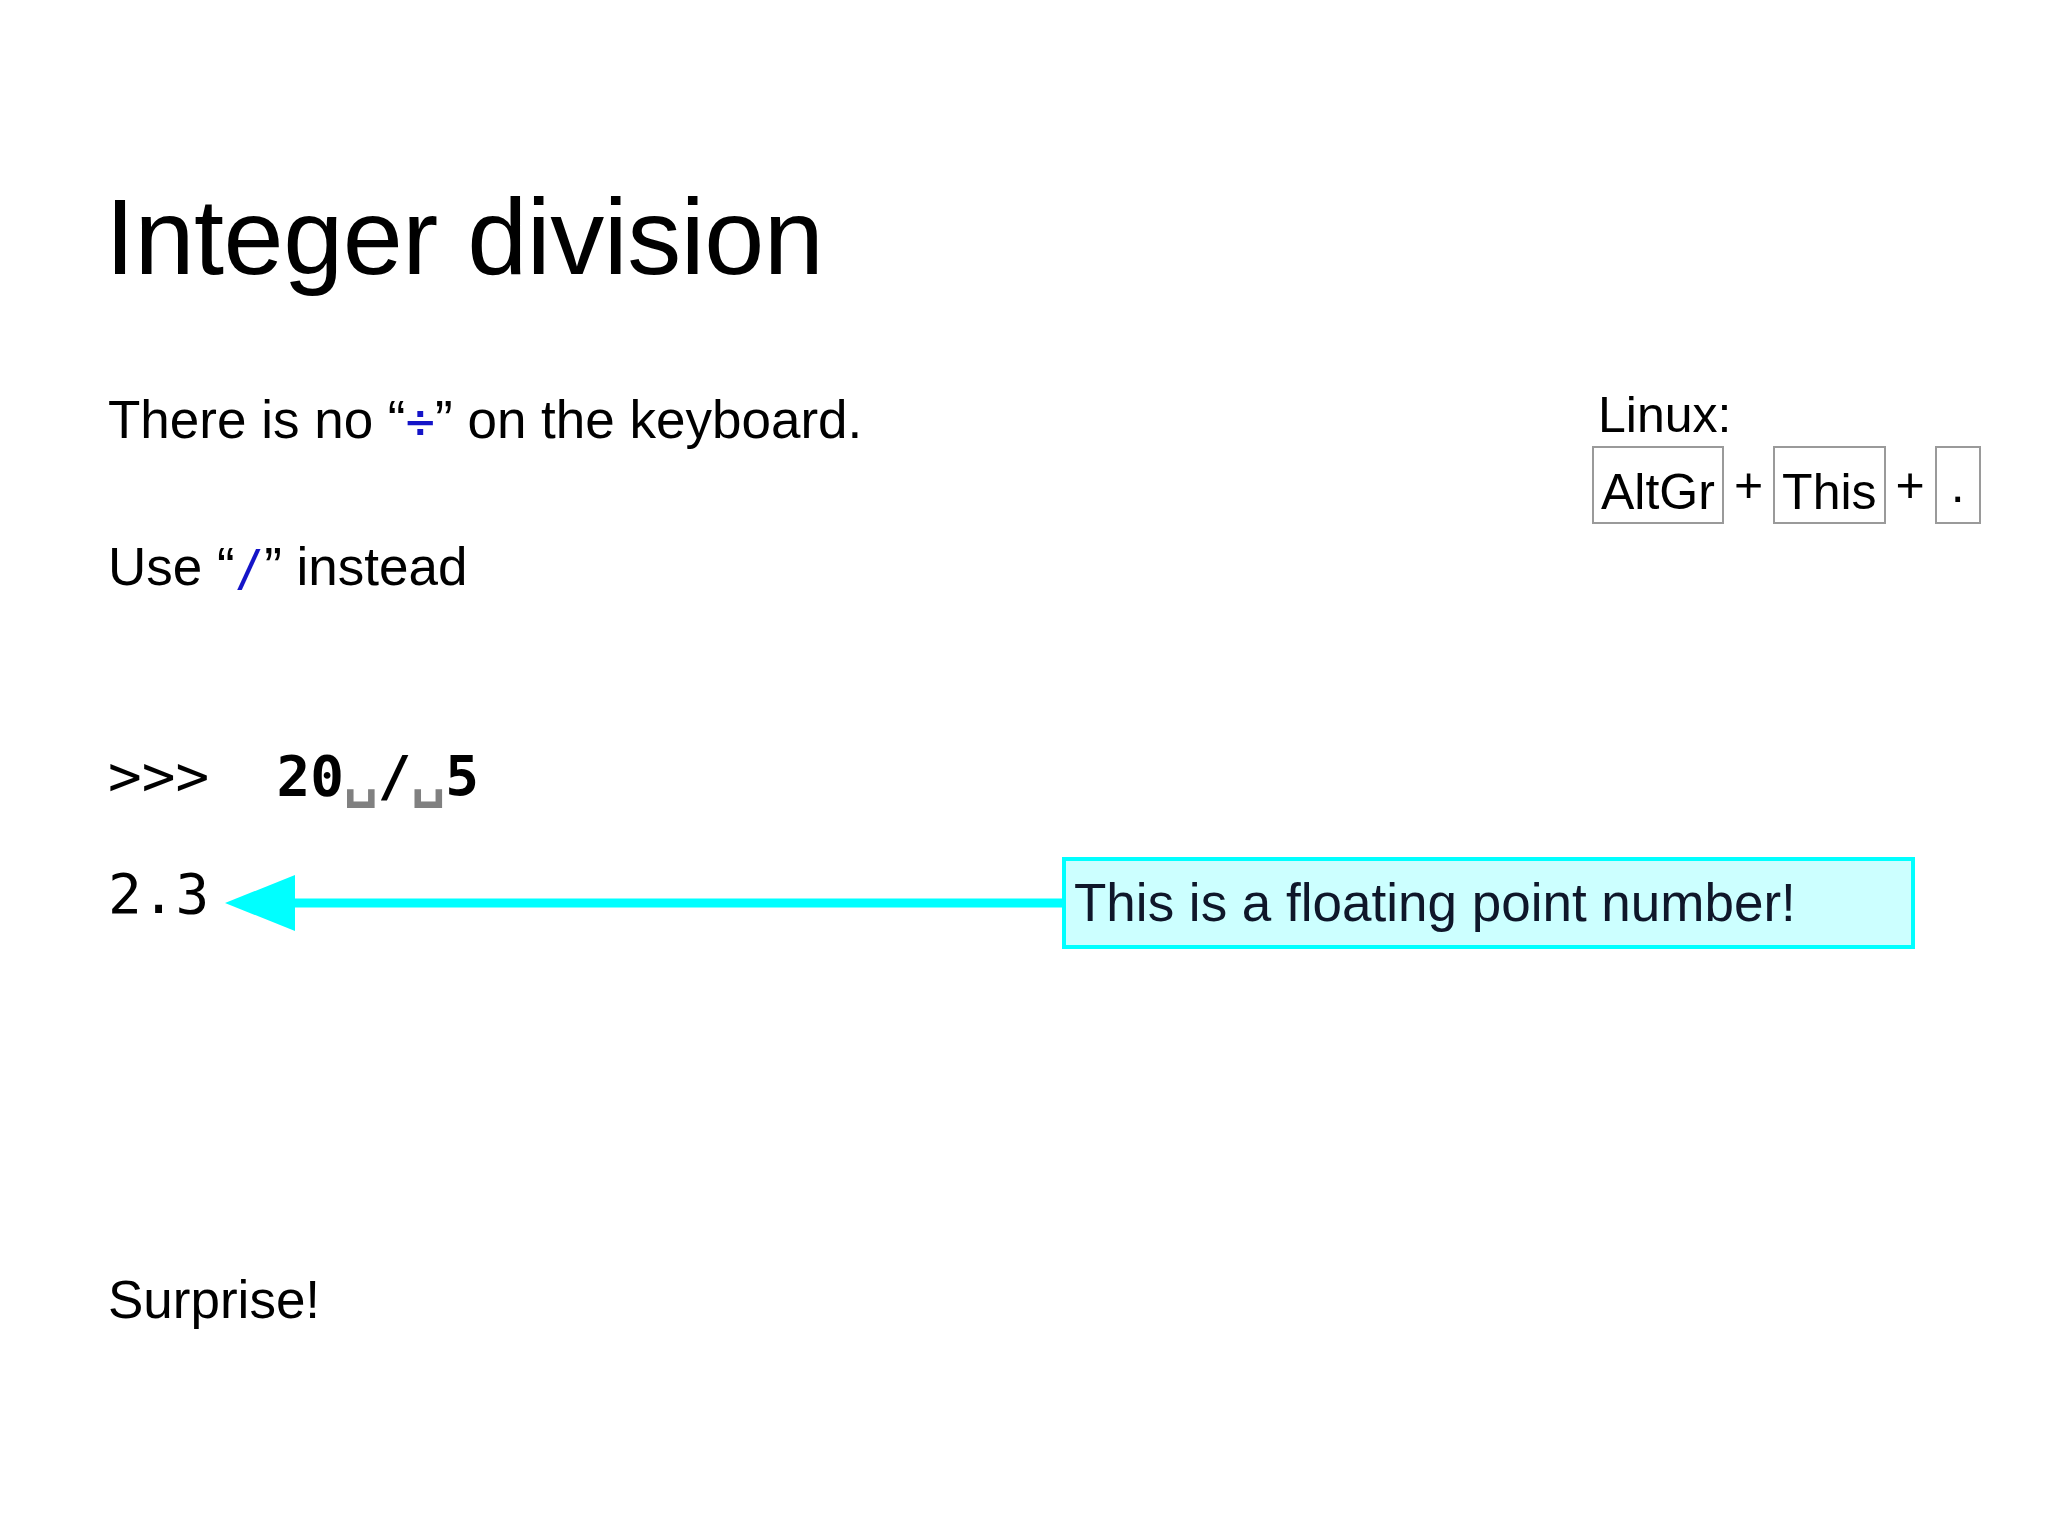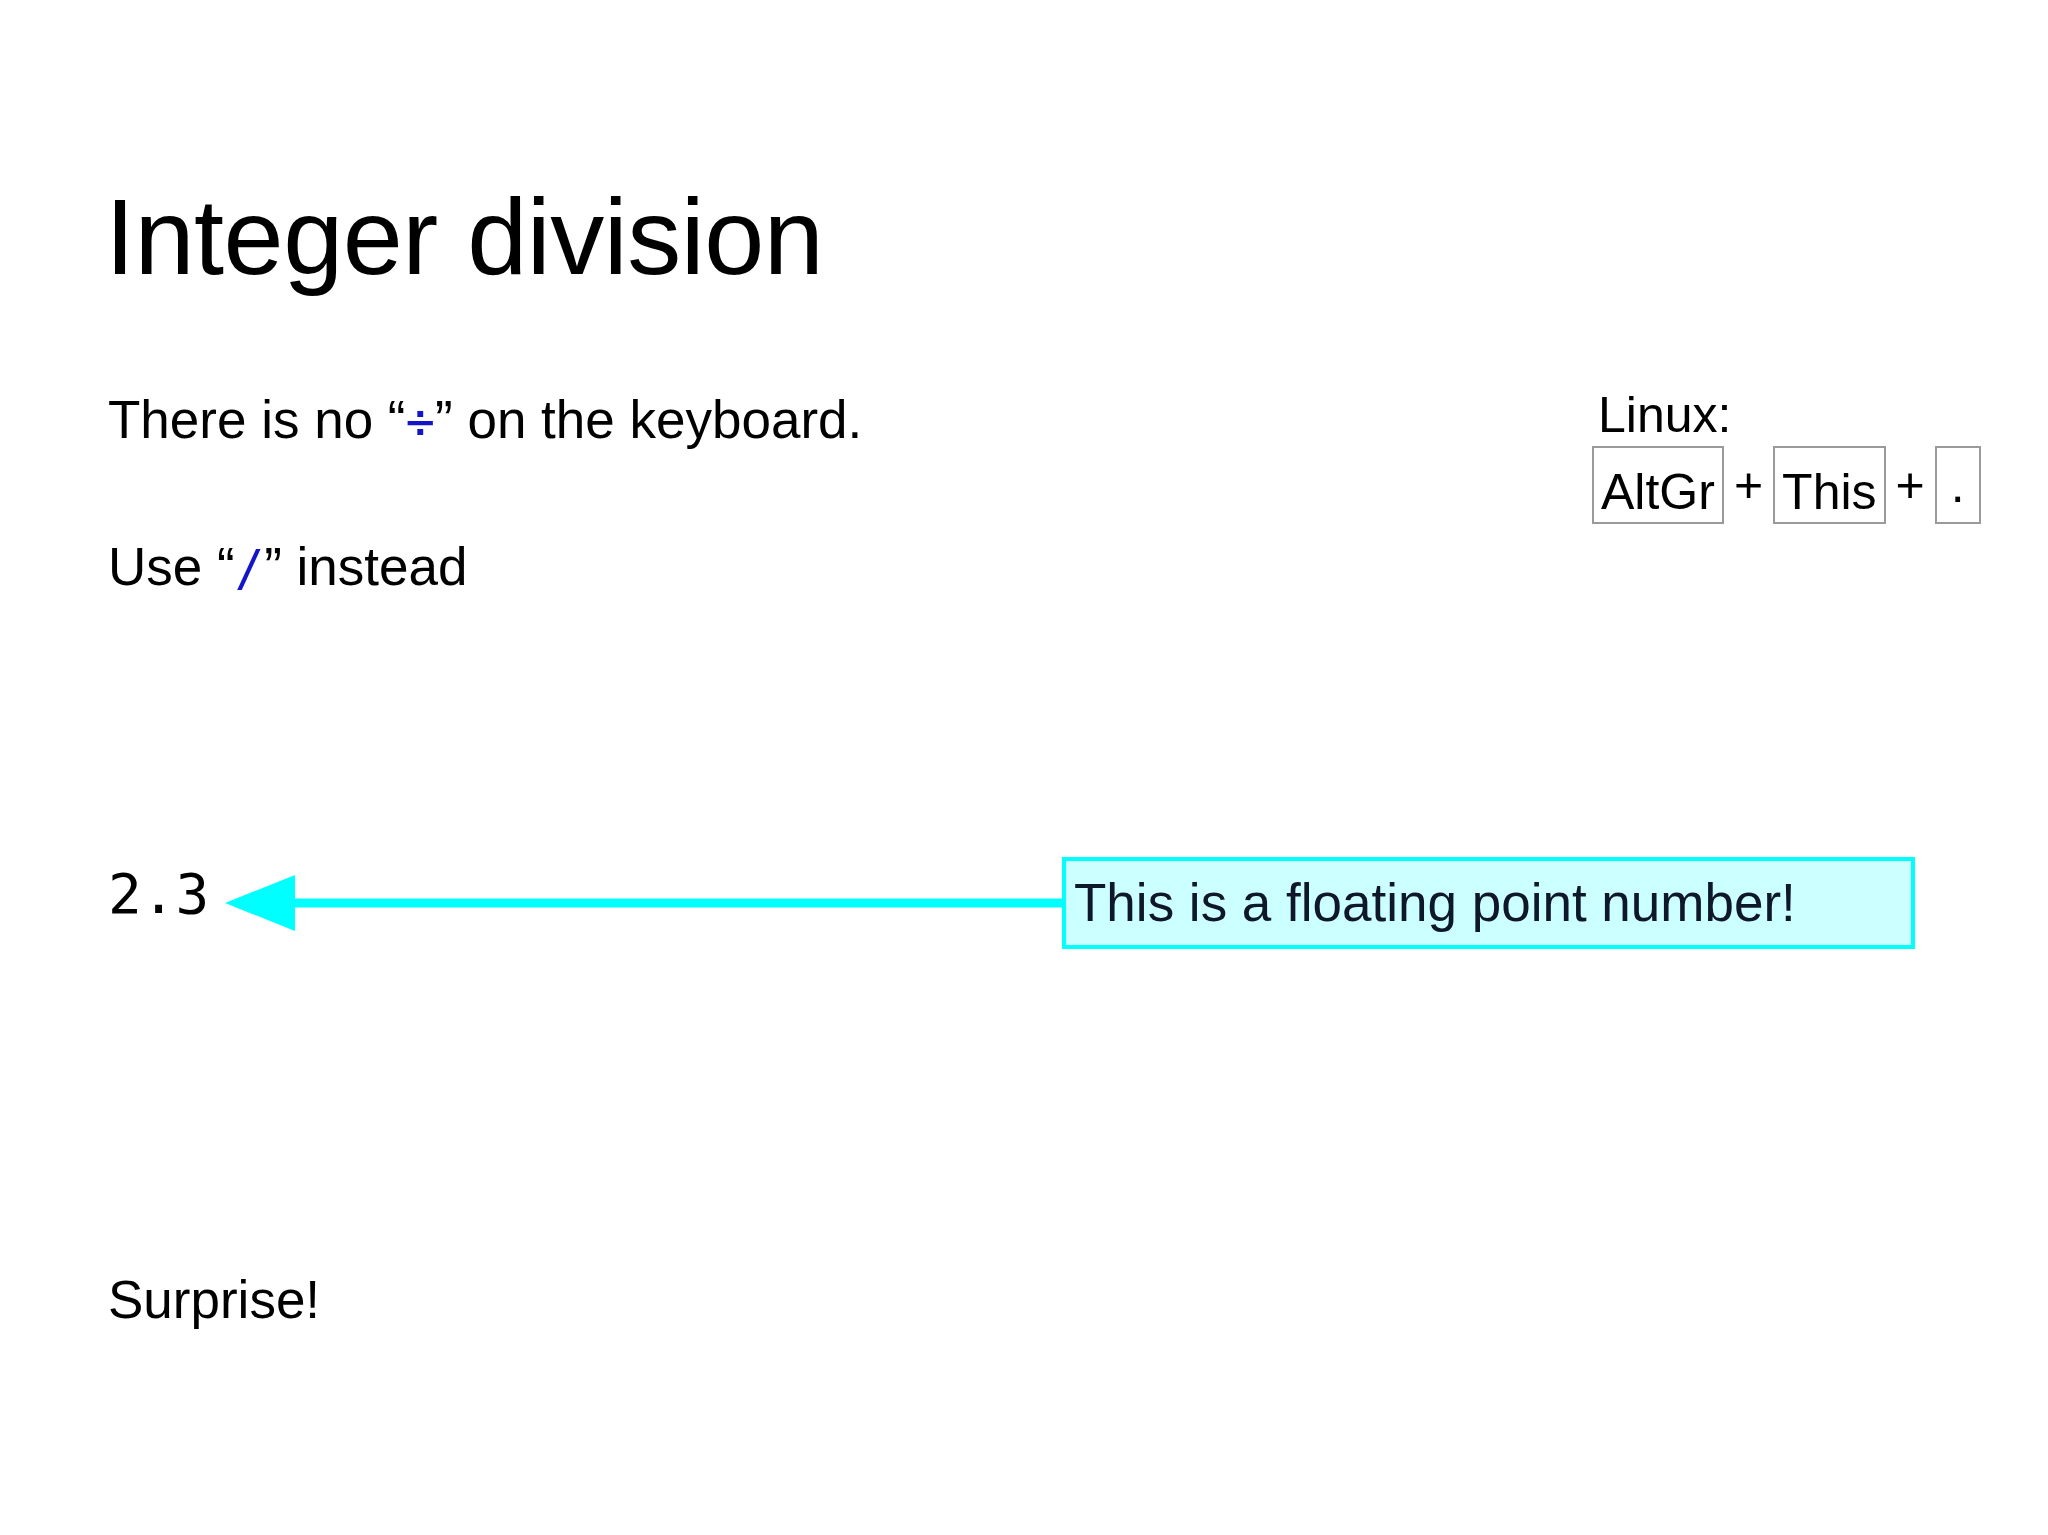--- a/index.html
+++ b/index.html
@@ -155,20 +155,21 @@
     <span id="linux-label">Linux:</span>
     <div id="key-row">
       <span class="key-cap">AltGr</span>
       <span class="key-plus">+</span>
       <span class="key-cap">This</span>
       <span class="key-plus">+</span>
       <span class="key-cap key-dot">.</span>
     </div>
   </div>
 
+  <div class="code-line" id="code-prompt-line"><span class="code-prompt">&gt;&gt;&gt;</span><span class="code-expr">  <span>20</span><span class="space-mark">␣</span><span>/</span><span class="space-mark">␣</span><span>5</span></span></div>
 
   <div class="code-line" id="code-result-line">2.3</div>
 
   <svg id="callout-arrow" viewBox="0 0 845 56">
     <line x1="845" y1="28" x2="62" y2="28" stroke="#00ffff" stroke-width="9"></line>
     <polygon points="0,28 70,0 70,56" fill="#00ffff"></polygon>
   </svg>
 
   <div id="callout-box">
     <span id="callout-text">This is a floating point number!</span>

